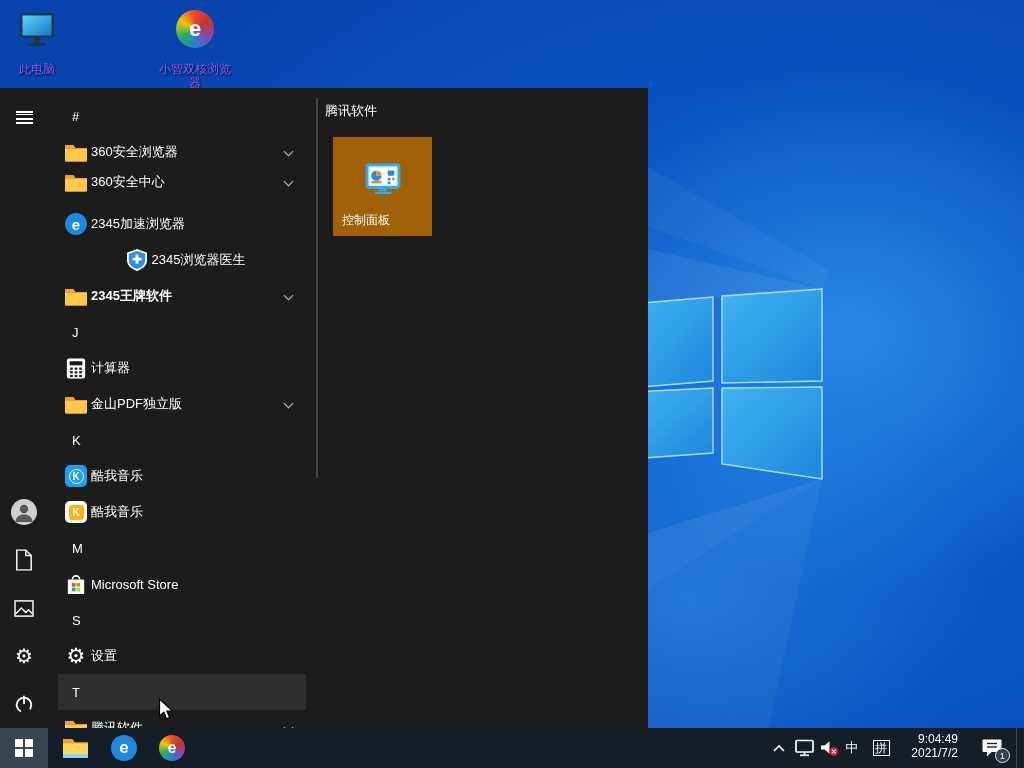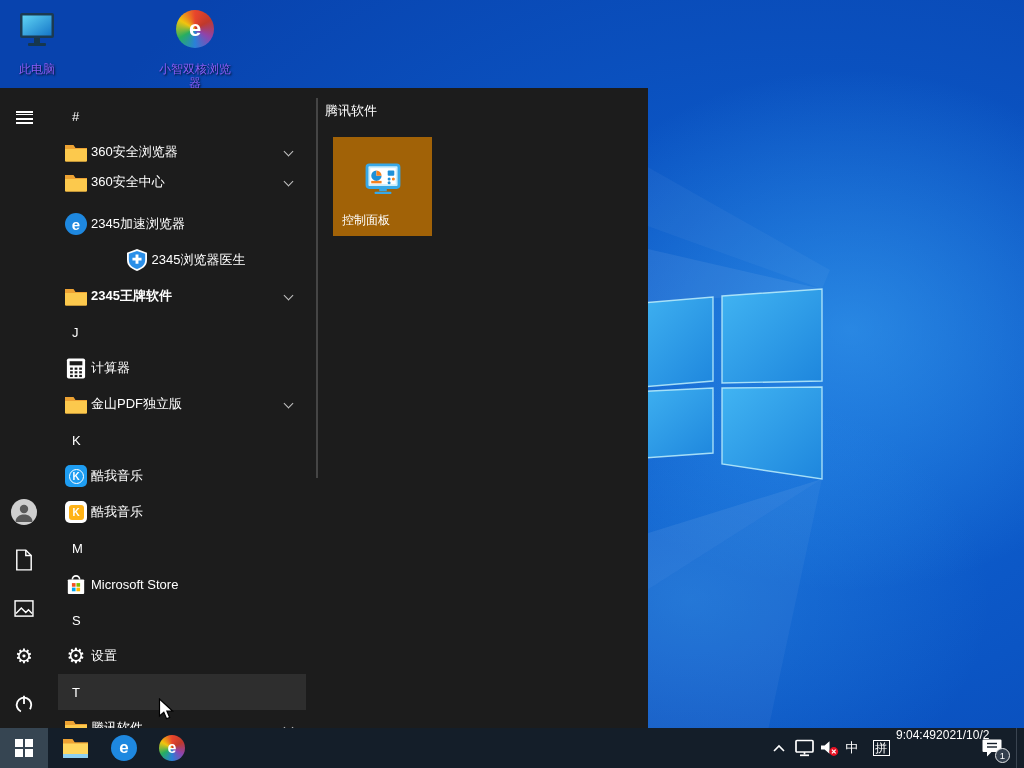--- a/index.html
+++ b/index.html
@@ -82,21 +82,21 @@
   .e-circle-sm { width:26px; height:26px; border-radius:50%; background:#1e88e0;
                  display:flex; align-items:center; justify-content:center; }
   .e-circle-sm span { color:#fff; font-size:17px; font-weight:bold; }
   .e-rainbow { width:26px; height:26px; border-radius:50%;
                background:conic-gradient(#e8452c,#c0392b,#8e44ad,#2980d9,#27ae60,#f1c40f,#e8452c);
                display:flex; align-items:center; justify-content:center; }
   .e-rainbow span { color:#fff; font-size:16px; font-weight:bold; }
   .tray-txt { color:#fff; font-size:13px; }
   #ime-mode { border:1px solid #fff; padding:0 1.5px; font-size:12px; line-height:14px; }
   #clock { position:absolute; left:896px; top:0; width:62px; height:32px; display:flex;
-           flex-direction:row; justify-content:flex-start; cursor:default; }
+           flex-direction:column; justify-content:flex-end; cursor:default; }
   #clock div { color:#fff; font-size:12px; line-height:14px; text-align:right; }
   #notif-badge { position:absolute; right:2px; bottom:5px; width:15px; height:15px;
                  border-radius:50%; background:#333f4d; border:1.2px solid #e6e8ea;
                  color:#fff; font-size:9.5px; display:flex; align-items:center;
                  justify-content:center; }
   #show-desktop { position:absolute; left:1016px; top:0; width:8px; height:40px;
                   border-left:1px solid #3a4450; cursor:pointer; }
 
   #cursor { position:absolute; left:158px; top:698px; pointer-events:none; z-index:50; }
 </style>
@@ -458,21 +458,21 @@
     <div class="tb-btn" style="left:840px;width:24px;">
       <span class="tray-txt">中</span>
     </div>
 
     <div class="tb-btn" style="left:868px;width:26px;">
       <span id="ime-mode" class="tray-txt">拼</span>
     </div>
 
     <div id="clock">
       <div>9:04:49</div>
-      <div>2021/10/2</div>
+      <div>2021/7/2</div>
     </div>
 
     <div class="tb-btn" style="left:972px;width:40px;">
       <svg width="22" height="20" viewBox="0 0 22 20">
         <path d="M2.5 1.5 h17 a1 1 0 0 1 1 1 V13 a1 1 0 0 1 -1 1 h-9 l-4.5 4.5 V14 h-3.5 a1 1 0 0 1 -1 -1 V2.5 a1 1 0 0 1 1 -1 Z" fill="#fff"></path>
         <line x1="6" y1="5.5" x2="16" y2="5.5" stroke="#141e29" stroke-width="1.4"></line>
         <line x1="6" y1="9" x2="16" y2="9" stroke="#141e29" stroke-width="1.4"></line>
       </svg>
       <div id="notif-badge">1</div>
     </div>

